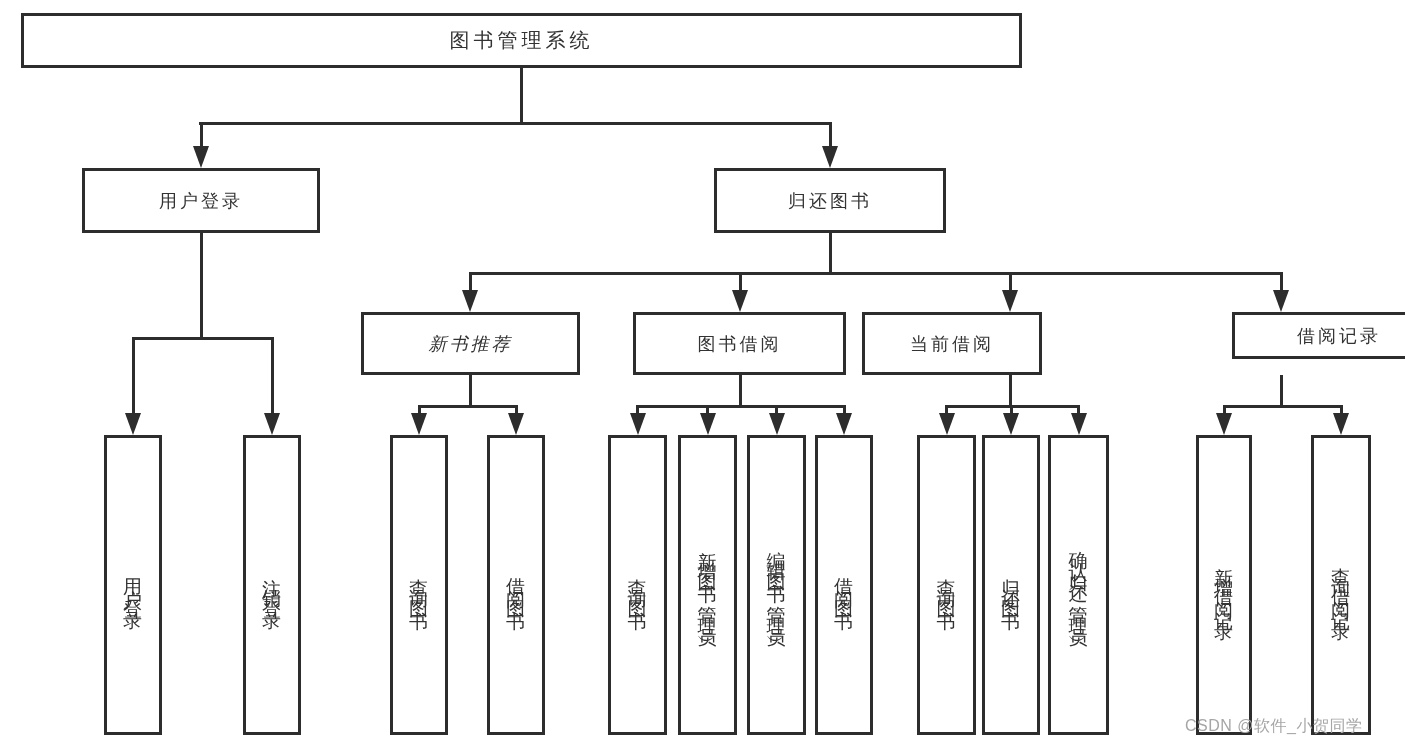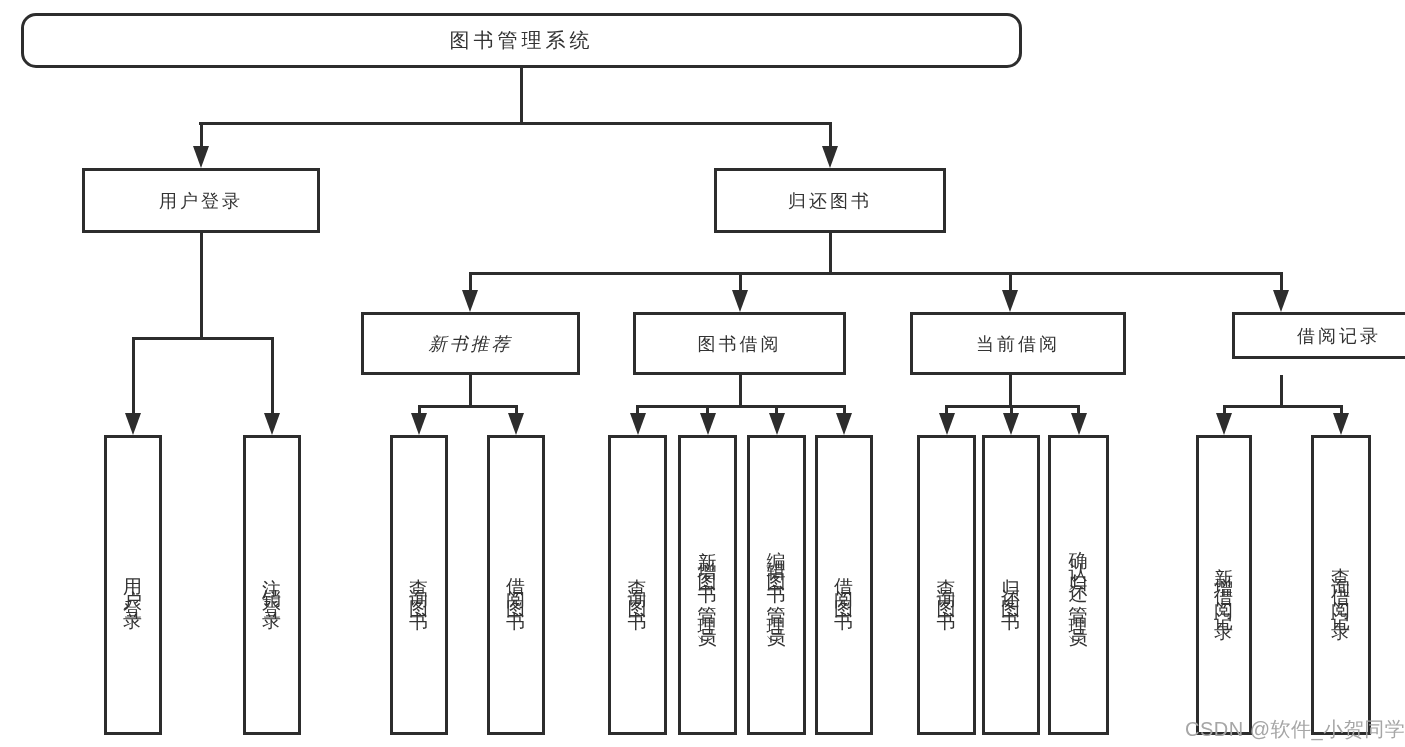--- a/index.html
+++ b/index.html
@@ -20,28 +20,28 @@
   }
   
   .vl { position:absolute; width:3px; background:#2d2d2d; }
   .hl { position:absolute; height:3px; background:#2d2d2d; }
   .ah {
     position:absolute; width:0; height:0;
     border-left:8px solid transparent; border-right:8px solid transparent;
     border-top:22px solid #2d2d2d;
   }
   
-  #b-root { left:21px;  top:13px;  width:1001px; height:55px;border-radius:15px; }
+  #b-root { left:21px;  top:13px;  width:1001px; height:55px; }
   
   #b-ul   { left:82px;  top:168px; width:238px; height:65px; }
   #b-bm   { left:714px; top:168px; width:232px; height:65px; }
   
   #b-nbr  { left:361px;  top:312px; width:219px; height:63px;font-style:italic; }
   #b-bb   { left:633px;  top:312px; width:213px; height:63px; }
-  #b-cb   { left:910px;  top:312px; width:216px; height:63px;justify-content:center; }
+  #b-cb   { left:862px;  top:312px; width:180px; height:63px;justify-content:center; }
   #b-br   { left:1232px; top:312px; width:214px; height:47px; }
   
   .leaf { top:435px; height:300px; }
   #l-ul  { left:104px;  width:58px; }
   #l-lo  { left:243px;  width:58px; }
   #l-nq  { left:390px;  width:58px; }
   #l-nb  { left:487px;  width:58px; }
   #l-bq  { left:608px;  width:59px; }
   #l-ba  { left:678px;  width:59px; }
   #l-be  { left:747px;  width:59px; }
@@ -107,21 +107,21 @@
   #a-f3 { left:1070.5px; top:413px; }
   
   #bar6 { left:1222.5px; top:405px; width:120px; }
   #d-g1 { left:1222.5px; top:405px; height:8px; }
   #d-g2 { left:1339.5px; top:405px; height:8px; }
   #a-g1 { left:1216px; top:413px; }
   #a-g2 { left:1333px; top:413px; }
   
   .watermark {
     position:absolute; left:1185px; top:716px; z-index:5;
-    color:#a6a6a6; font-size:20px; letter-spacing:0.5px; white-space:nowrap;
+    color:#a6a6a6; font-size:16px; letter-spacing:0.5px; white-space:nowrap;
   }
 </style>
 </head>
 <body>
 
 <div class="canvas">
 
   <div class="box hbox" id="b-root">
     <span>图书管理系统</span>
   </div>

